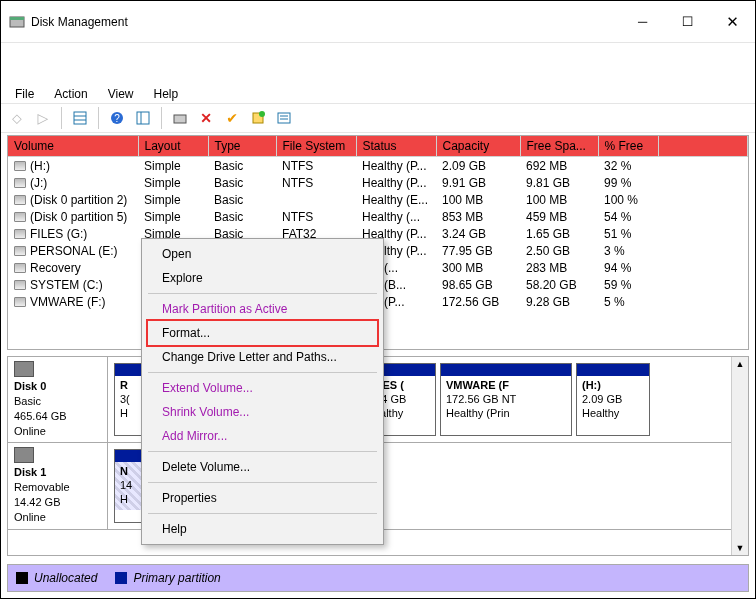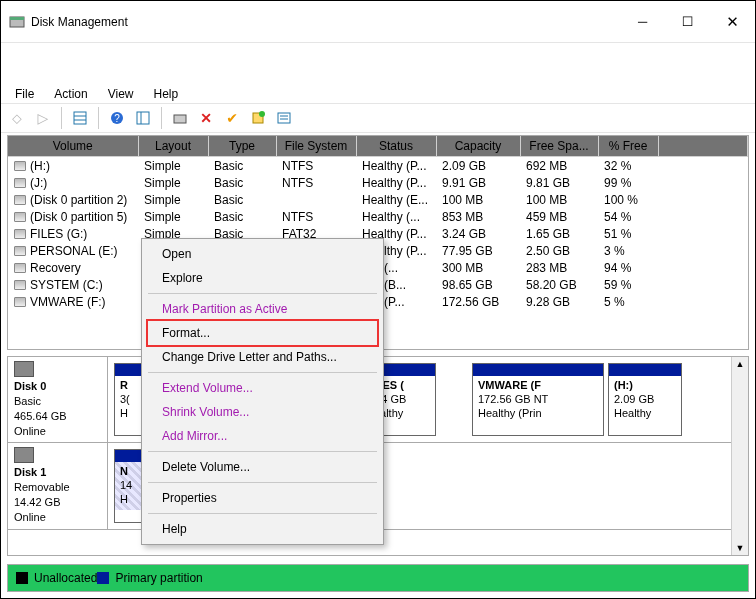--- a/index.html
+++ b/index.html
@@ -66,23 +66,23 @@
     border-top:1px solid #aaa;
     overflow: hidden;
     position: relative;
   }
   table.vols {
     width: 100%;
     border-collapse: collapse;
     table-layout: fixed;
   }
   table.vols th {
-    text-align: center;
+    text-align: left;
     font-weight: normal;
-    background: #737373;
+    background: #ef4444;
     border-right: 1px solid #d0d0d0;
     border-bottom: 1px solid #d0d0d0;
     padding: 3px 6px;
     height: 20px;
     white-space: nowrap;
     overflow: hidden;
   }
   table.vols td {
     padding: 1px 6px;
     height: 17px;
@@ -152,23 +152,24 @@
     display:flex; flex-direction:column; justify-content:space-between;
     align-items:center; font-size:9px; padding:2px 0;
   }
   
   .legend {
     position:absolute;
     left:6px; right:6px;
     bottom: 6px;
     border:1px solid #aaa;
     padding: 6px 8px;
-    display:flex; 
+    display:flex; gap:18px;
     font-size:12px;
-    background:#22c55e;
+    background:#c4b5fd;
+    font-style:italic;
   }
   .swatch { width:12px; height:12px; display:inline-block; margin-right:6px; vertical-align:-2px;}
   .swatch.black{background:#000;}
   .swatch.blue{background:#001b9a;}
   
   .ctxmenu {
     position:absolute;
     left: 140px;
     top: 237px;
     width: 243px;
@@ -430,21 +431,21 @@
             <div class="pbody"><b>PERSONAL</b><br>77.95 GB NT<br>Healthy (Pri</div>
           </div>
           <div class="part" style="width: 86px;">
             <div class="pbar"></div>
             <div class="pbody"><b>(J:)</b><br>9.91 GB N<br>Healthy (</div>
           </div>
           <div class="part" style="width: 76px;">
             <div class="pbar"></div>
             <div class="pbody"><b>FILES (</b><br>3.24 GB<br>Healthy</div>
           </div>
-          <div class="part" style="width: 132px; margin-left: 32px;">
+          <div class="part" style="width: 132px;">
             <div class="pbar"></div>
             <div class="pbody"><b>VMWARE (F</b><br>172.56 GB NT<br>Healthy (Prin</div>
           </div>
           <div class="part" style="width: 74px;">
             <div class="pbar"></div>
             <div class="pbody"><b>(H:)</b><br>2.09 GB<br>Healthy</div>
           </div>
         </div>
       </div>
       <div class="disk-row">

